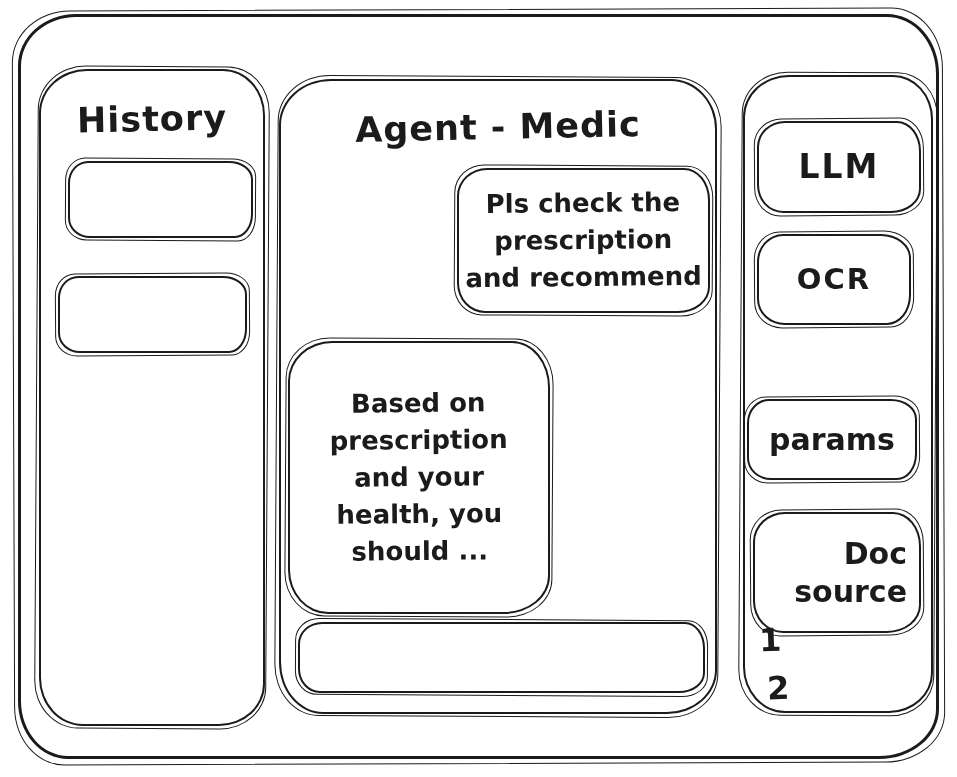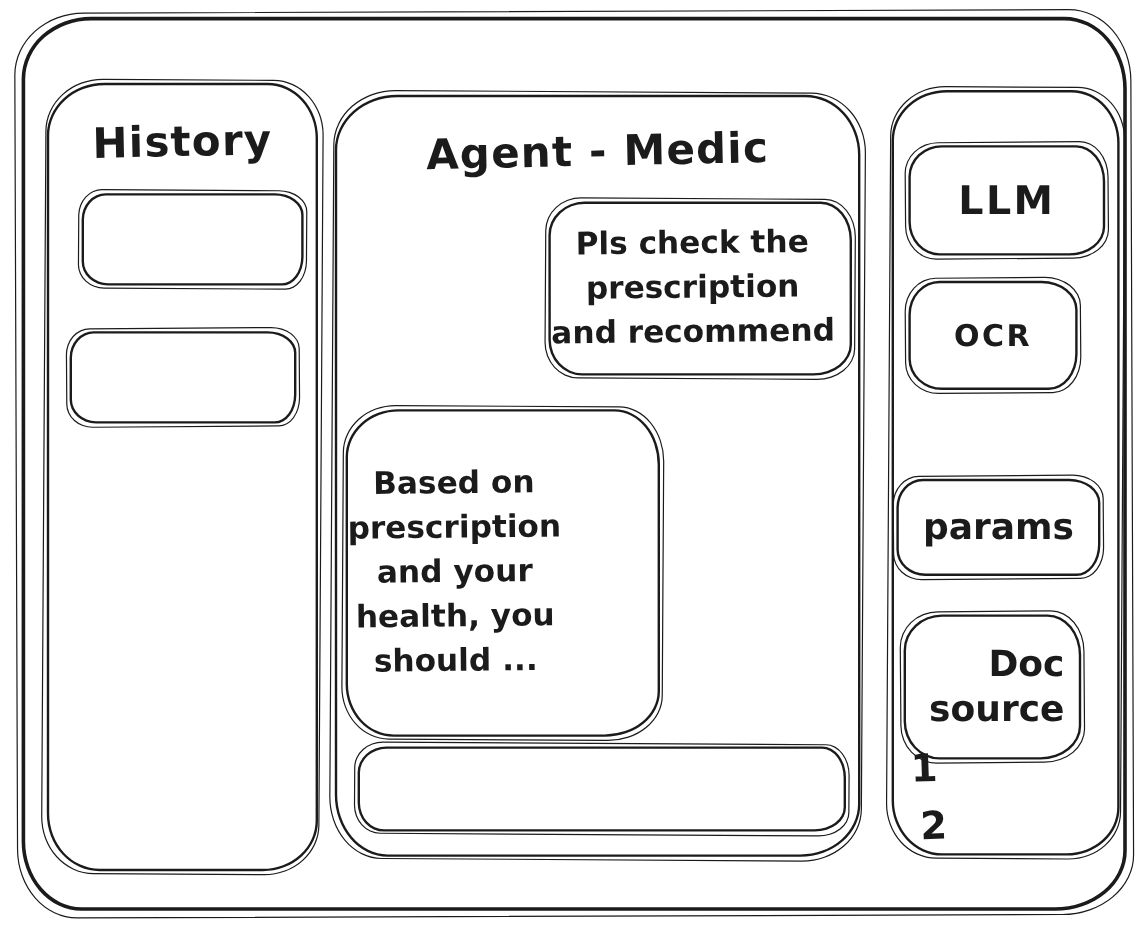--- a/index.html
+++ b/index.html
@@ -63,21 +63,21 @@
   
   .chat {
     left: 258px; top: 62px; width: 438px; height: 635px;
     border-radius: 52px 46px 50px 44px / 46px 50px 44px 52px;
   }
   .chat .panel-title { top: 26px; }
 
   .bubble {
     display: flex;
     align-items: center;
-    justify-content: flex-start;
+    justify-content: center;
     text-align: center;
   }
   .msg {
     font-weight: bold;
     font-size: 26px;
     line-height: 1.42;
     white-space: pre-line;
     transform: rotate(-0.6deg);
   }
   .user-bubble {
@@ -125,23 +125,23 @@
   .tool::before {
     content: "";
     position: absolute;
     inset: -5px;
     border: 1.7px solid var(--ink);
     border-radius: inherit;
     transform: rotate(-0.45deg);
     pointer-events: none;
   }
   .tool-llm    { left: 12px; top: 44px;  width: 164px; height: 92px;  font-size: 33px; letter-spacing: 2px; border-radius: 28px 24px 30px 26px / 26px 30px 24px 28px; }
-  .tool-ocr    { left: 12px; top: 157px; width: 141px; height: 91px;  font-size: 25px; letter-spacing: 2px; border-radius: 26px 30px 24px 28px / 28px 24px 30px 26px; }
+  .tool-ocr    { left: 12px; top: 157px; width: 154px; height: 91px;  font-size: 29px; letter-spacing: 2px; border-radius: 26px 30px 24px 28px / 28px 24px 30px 26px; }
   .tool-params { left: 2px;  top: 322px; width: 170px; height: 81px;  font-size: 30px; border-radius: 22px 26px 20px 24px / 24px 20px 26px 22px; }
-  .tool-doc    { left: 8px;  top: 435px; width: 148px; height: 121px; font-size: 30px; border-radius: 32px 28px 34px 30px / 30px 34px 28px 32px; padding: 16px 12px; }
+  .tool-doc    { left: 8px;  top: 435px; width: 168px; height: 121px; font-size: 30px; border-radius: 32px 28px 34px 30px / 30px 34px 28px 32px; padding: 16px 12px; }
 
   .doc-num {
     position: absolute;
     font-weight: bold;
     font-size: 32px;
     cursor: pointer;
     transform: rotate(-2deg);
   }
   .num-1 { left: 14px; top: 544px; }
   .num-2 { left: 22px; top: 592px; }

